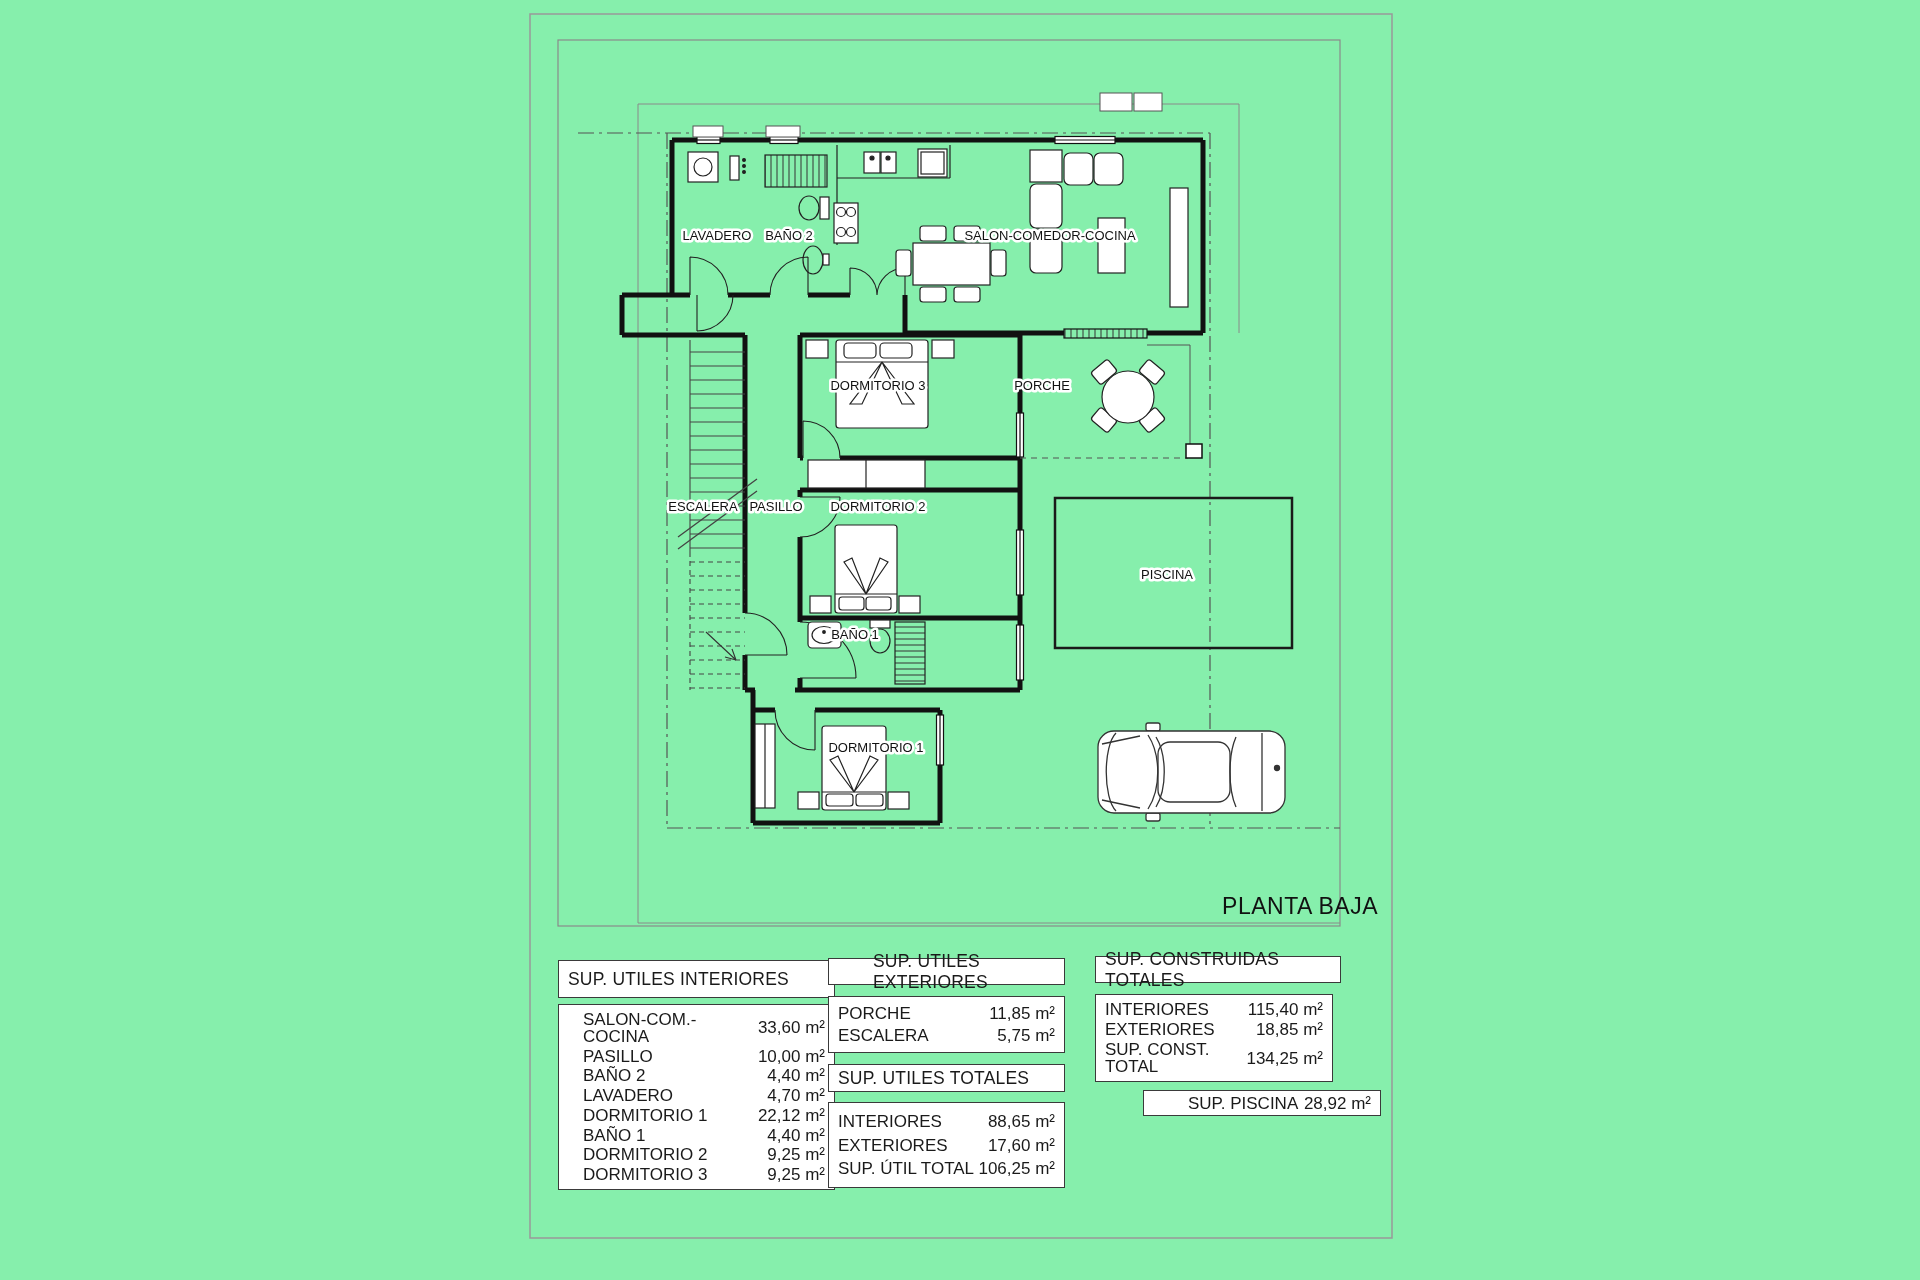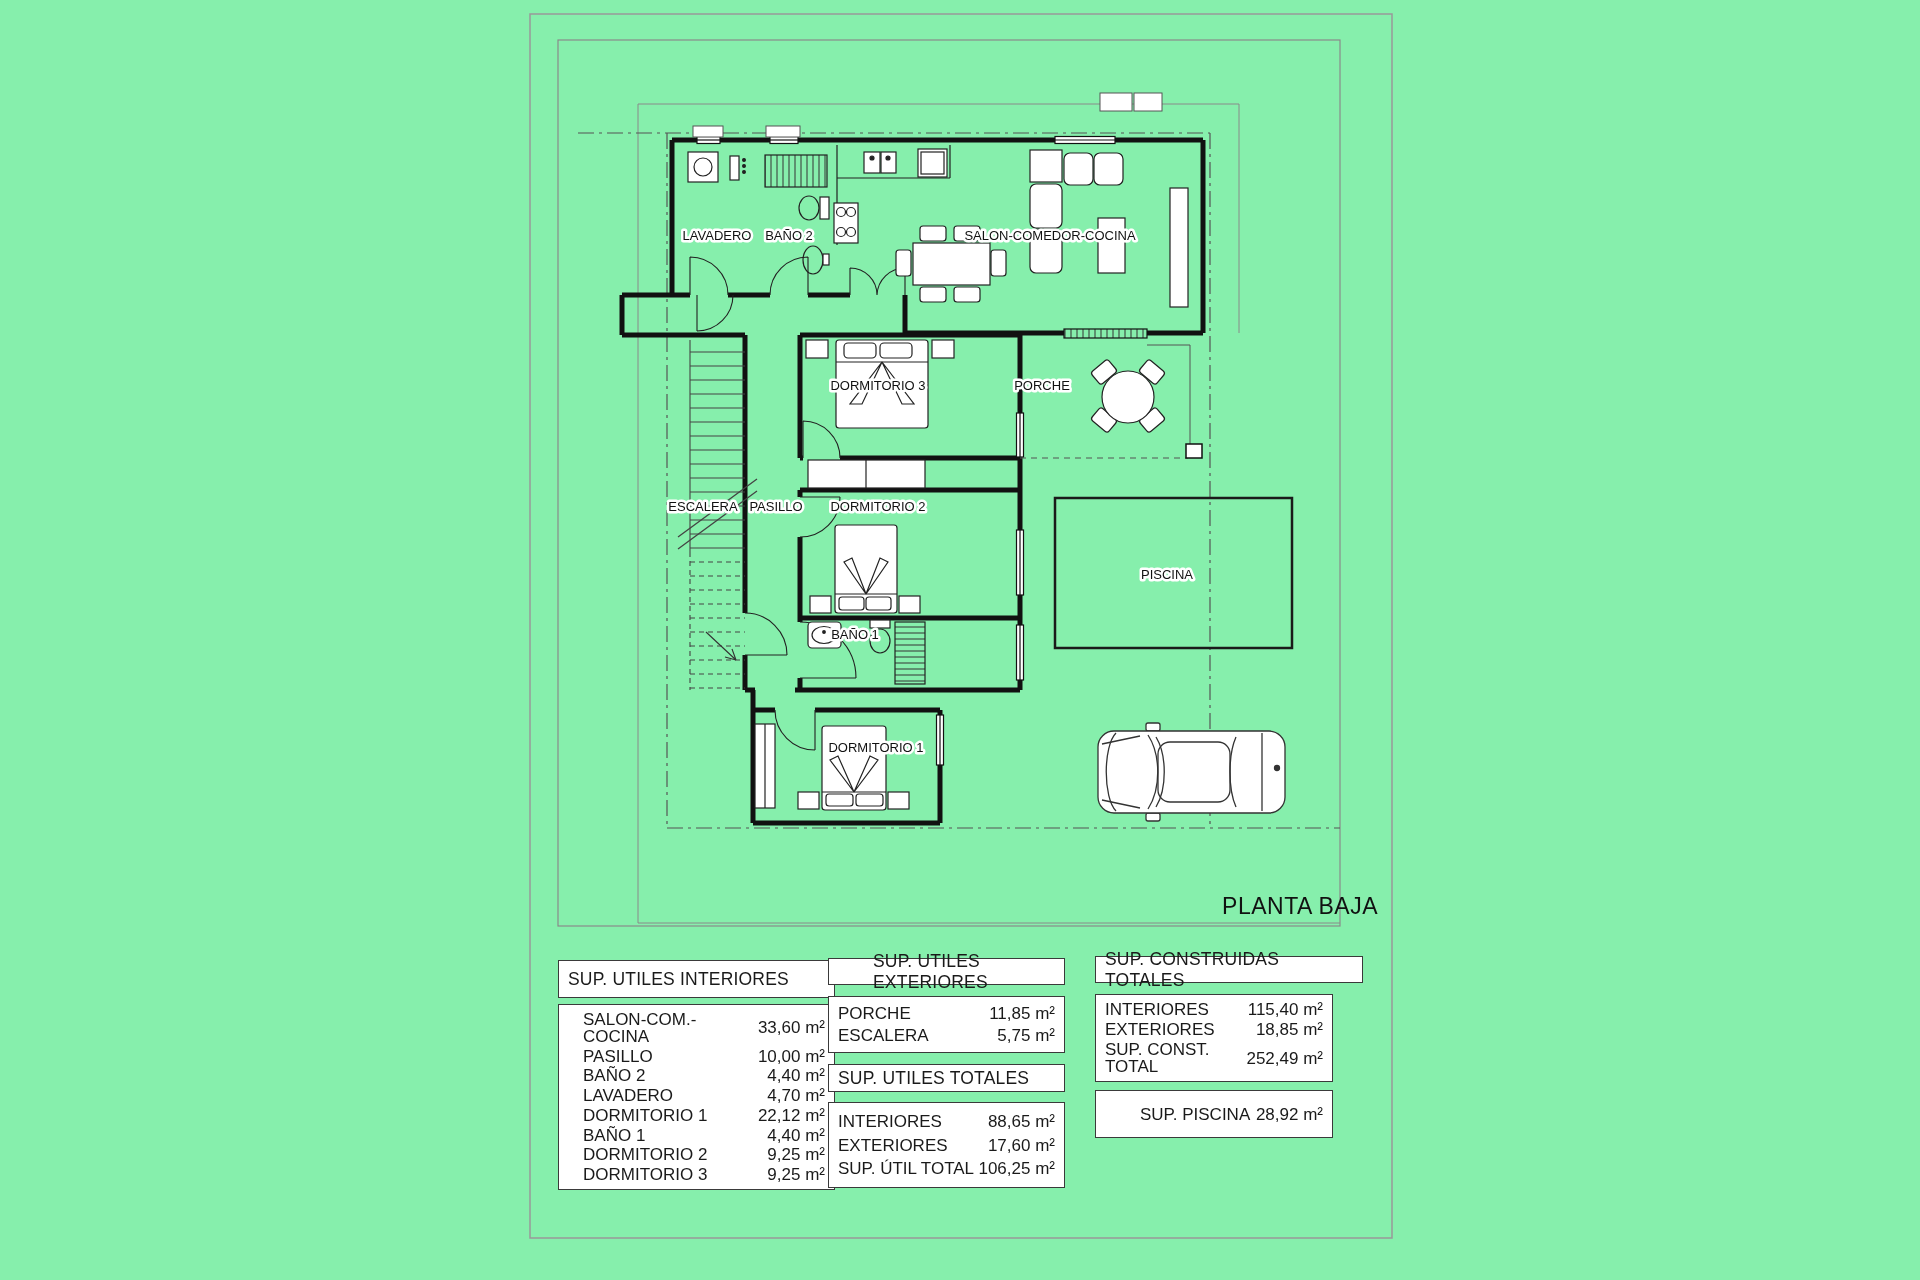--- a/index.html
+++ b/index.html
@@ -329,37 +329,37 @@
   <div class="trow">
         <span class="tl">EXTERIORES</span>
         <span class="tv">17,60 m²</span>
       </div>
   <div class="trow">
         <span class="tl">SUP. ÚTIL TOTAL</span>
         <span class="tv">106,25 m²</span>
       </div>
 </div>
 
-<div class="tbox ttitle" style="left:1095px;top:956px;width:268px;height:27px;">SUP. CONSTRUIDAS TOTALES</div>
+<div class="tbox ttitle" style="left:1095px;top:956px;width:246px;height:27px;">SUP. CONSTRUIDAS TOTALES</div>
 
 <div class="tbox tdata" style="left:1095px;top:994px;width:238px;height:88px;">
   <div class="trow">
         <span class="tl">INTERIORES</span>
         <span class="tv">115,40 m²</span>
       </div>
   <div class="trow">
         <span class="tl">EXTERIORES</span>
         <span class="tv">18,85 m²</span>
       </div>
   <div class="trow">
         <span class="tl">SUP. CONST. TOTAL</span>
-        <span class="tv">252,49 m²</span>
-      </div>
-</div>
-
-<div class="tbox tdata" style="left:1095px;top:1090px;width:238px;height:48px;padding-left:44px;">
+        <span class="tv">134,25 m²</span>
+      </div>
+</div>
+
+<div class="tbox tdata" style="left:1143px;top:1090px;width:238px;height:26px;padding-left:44px;">
   <div class="trow">
         <span class="tl">SUP. PISCINA</span>
         <span class="tv">28,92 m²</span>
       </div>
 </div>
 
 </div>
 
 </body></html>

